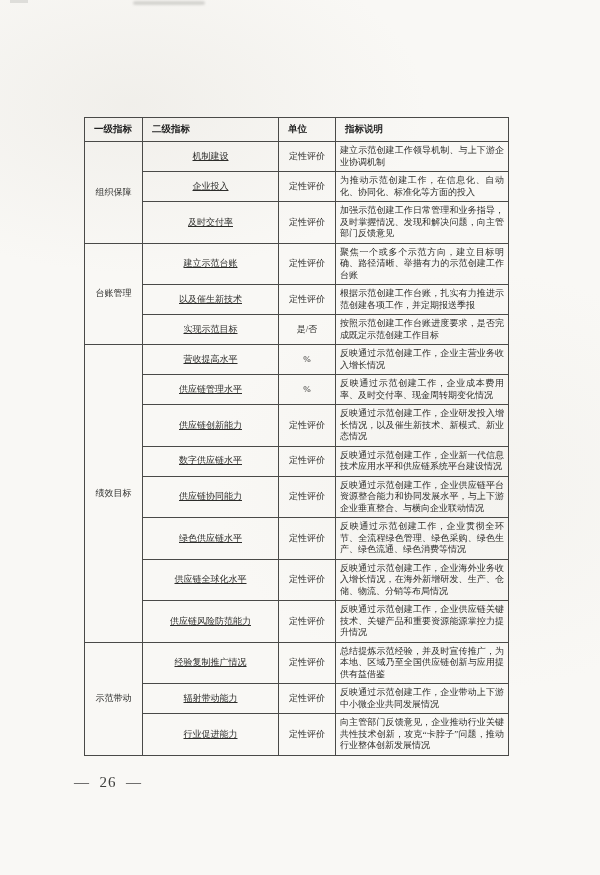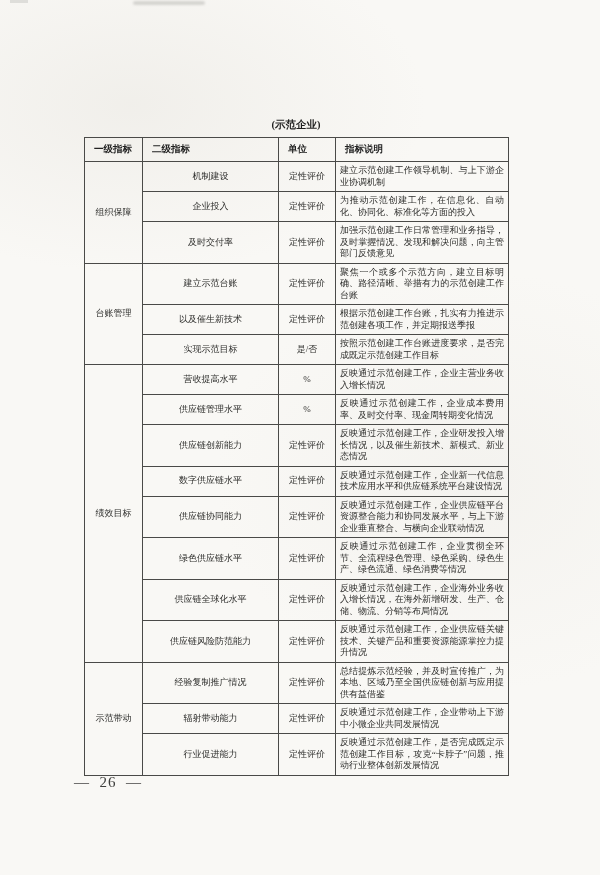--- a/index.html
+++ b/index.html
@@ -38,38 +38,37 @@
     border:1px solid #4a4a48;
   }
   table.indicator th{
     font-size:9.5px;font-weight:bold;padding:5px 9px;color:#222;
     text-align:left;
   }
   table.indicator td{
     font-size:9px;line-height:11.5px;color:#2d2d2b;
   }
   td.c-level1{width:58px;text-align:center;padding:2px 1px;}
-  td.c-level2{text-align:center;padding:2px 2px;}
+  td.c-level2{text-align:center;padding:2px 2px;text-decoration:underline;}
   td.c-unit{text-align:center;padding:8px 1px;}
   td.c-desc{text-align:left;padding:3px 4px;text-align:justify;word-break:break-all;}
   .w0{width:58px}.w1{width:136px}.w2{width:57px}.w3{width:173px}
   .page-number{
     position:absolute;left:74px;top:774px;
     font-size:15px;color:#3e3e3c;letter-spacing:1px;white-space:pre;
   }
 </style>
 </head>
 <body>
 
 <div class="page">
   <div class="scan-artifact"></div>
   <div class="scan-artifact2"></div>
 
   <div class="content">
-    <div class="subtitle">(示范企业)</div>
 
     <table class="indicator">
       <colgroup>
         <col class="w0">
           <col class="w1">
           <col class="w2">
           <col class="w3">
       </colgroup>
       <thead>
         <tr id="header-row">
@@ -160,20 +159,20 @@
             <td class="c-desc">总结提炼示范经验，并及时宣传推广，为本地、区域乃至全国供应链创新与应用提供有益借鉴</td>
           </tr>
           <tr>
             <td class="c-level2">辐射带动能力</td>
             <td class="c-unit">定性评价</td>
             <td class="c-desc">反映通过示范创建工作，企业带动上下游中小微企业共同发展情况</td>
           </tr>
           <tr>
             <td class="c-level2">行业促进能力</td>
             <td class="c-unit">定性评价</td>
-            <td class="c-desc">反映通过示范创建工作，是否完成既定示范创建工作目标，攻克“卡脖子”问题，推动行业整体创新发展情况</td>
+            <td class="c-desc">向主管部门反馈意见，企业推动行业关键共性技术创新，攻克“卡脖子”问题，推动行业整体创新发展情况</td>
           </tr>
         </tbody>
     </table>
   </div>
 
   <div class="page-number">—  26  —</div>
 </div>
 
 </body></html>

